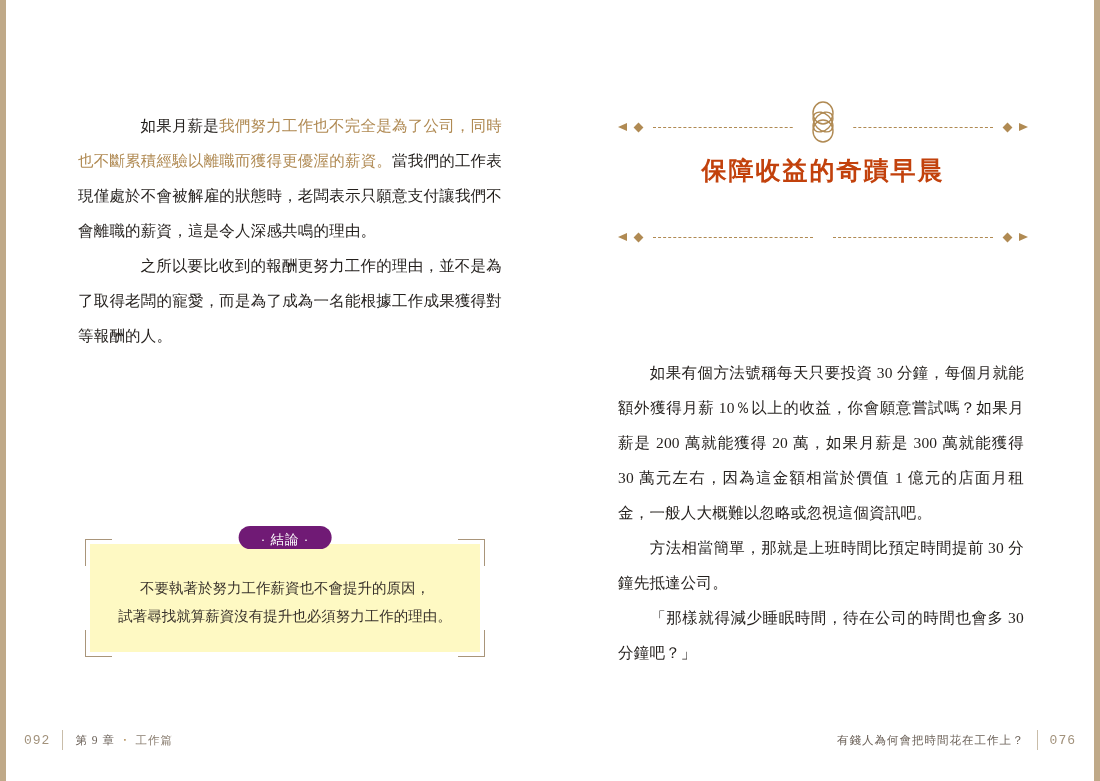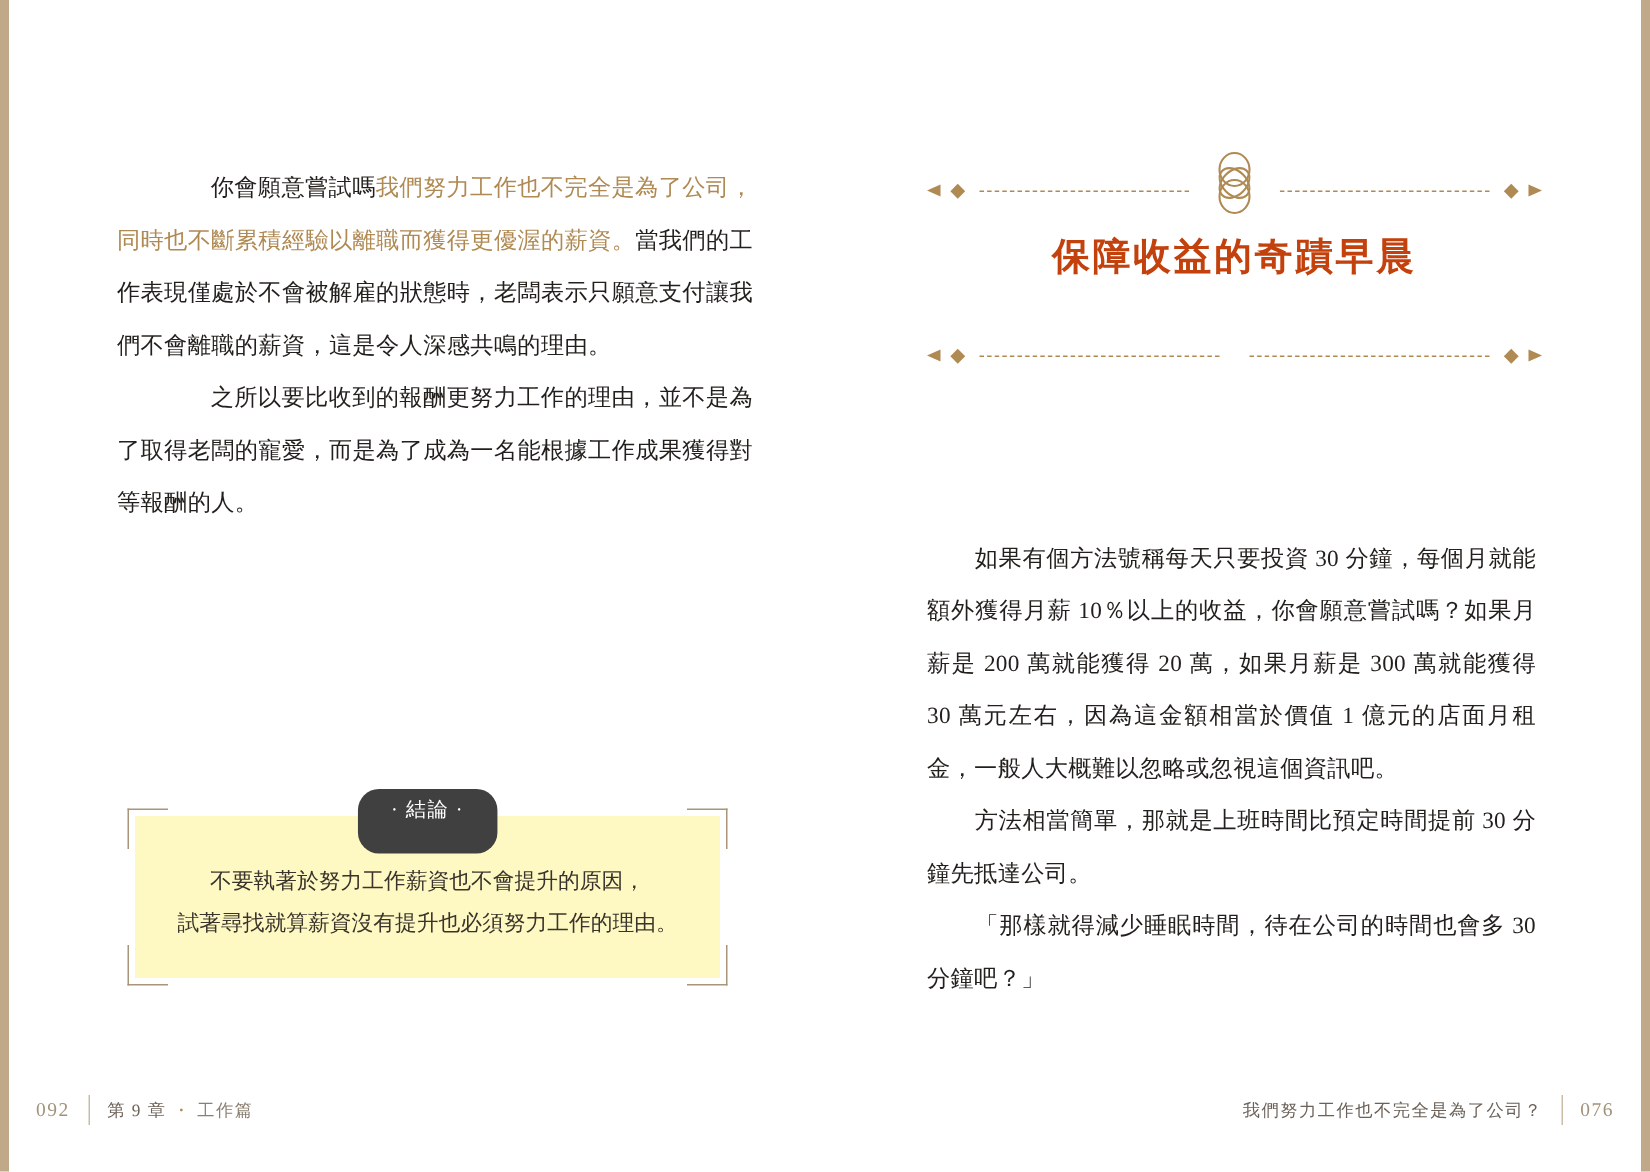--- a/index.html
+++ b/index.html
@@ -131,24 +131,24 @@
     position: absolute;
     left: 84px;
     top: 544px;
     width: 390px;
   }
   .conclusion-tag {
     position: absolute;
     left: 50%;
     top: -18px;
     transform: translateX(-50%);
-    background: #404040;
+    background: #701a75;
     color: #ffffff;
     font-size: 13.5px;
-    padding: 5px 22px 20px;
+    padding: 5px 22px 0;
     border-radius: 14px;
     letter-spacing: 1px;
     white-space: nowrap;
     z-index: 3;
   }
   .conclusion-box {
     position: relative;
     background: #fef9c3;
     padding: 30px 26px 22px;
     text-align: center;
@@ -185,21 +185,21 @@
   .footer-right {
     left: 40px;
     right: 18px;
     justify-content: flex-end;
   }
   .folio {
     font-size: 13px;
     color: #a99madd;
     color: #a2927c;
     letter-spacing: 1px;
-    font-family: Liberation Serif, serif;
+    font-family: Liberation Mono, monospace;
   }
   .folio-sep {
     width: 1px;
     height: 20px;
     background: #c9bda9;
     margin: 0 12px;
   }
   .runhead {
     font-size: 11.5px;
     color: #6b6158;
@@ -213,21 +213,21 @@
 </style>
 </head>
 <body>
 
 <div class="spread">
 
   <div class="page page-left">
 
     <div class="body-col">
       <p class="para indent">
-        <span>　　你會願意嘗試嗎</span><span class="hl">我們努力工作也不完全是為了公司，同時也不斷累積經驗以離職而獲得更優渥的薪資。</span><span>當我們的工作表現僅處於不會被解雇的狀態時，老闆表示只願意支付讓我們不會離職的薪資，這是令人深感共鳴的理由。</span>
+        <span>　　如果月薪是</span><span class="hl">我們努力工作也不完全是為了公司，同時也不斷累積經驗以離職而獲得更優渥的薪資。</span><span>當我們的工作表現僅處於不會被解雇的狀態時，老闆表示只願意支付讓我們不會離職的薪資，這是令人深感共鳴的理由。</span>
       </p>
       <p class="para indent">
         <span>　　之所以要比收到的報酬更努力工作的理由，並不是為了取得老闆的寵愛，而是為了成為一名能根據工作成果獲得對等報酬的人。</span>
       </p>
     </div>
 
     <div class="conclusion">
       <div class="conclusion-tag">· 結論 ·</div>
       <div class="conclusion-box">
         <span class="corner tl"></span>
@@ -285,19 +285,19 @@
       </div>
     </div>
 
     <div class="body-col">
       <p class="para">　　如果有個方法號稱每天只要投資 30 分鐘，每個月就能額外獲得月薪 10％以上的收益，你會願意嘗試嗎？如果月薪是 200 萬就能獲得 20 萬，如果月薪是 300 萬就能獲得 30 萬元左右，因為這金額相當於價值 1 億元的店面月租金，一般人大概難以忽略或忽視這個資訊吧。</p>
       <p class="para">　　方法相當簡單，那就是上班時間比預定時間提前 30 分鐘先抵達公司。</p>
       <p class="para">　　「那樣就得減少睡眠時間，待在公司的時間也會多 30 分鐘吧？」</p>
     </div>
 
     <div class="footer footer-right">
-      <span class="runhead">我們努力工作也不完全是為了公司？</span>
+      <span class="runhead">有錢人為何會把時間花在工作上？</span>
       <span class="folio-sep"></span>
       <span class="folio">076</span>
     </div>
   </div>
 
 </div>
 
 </body></html>

